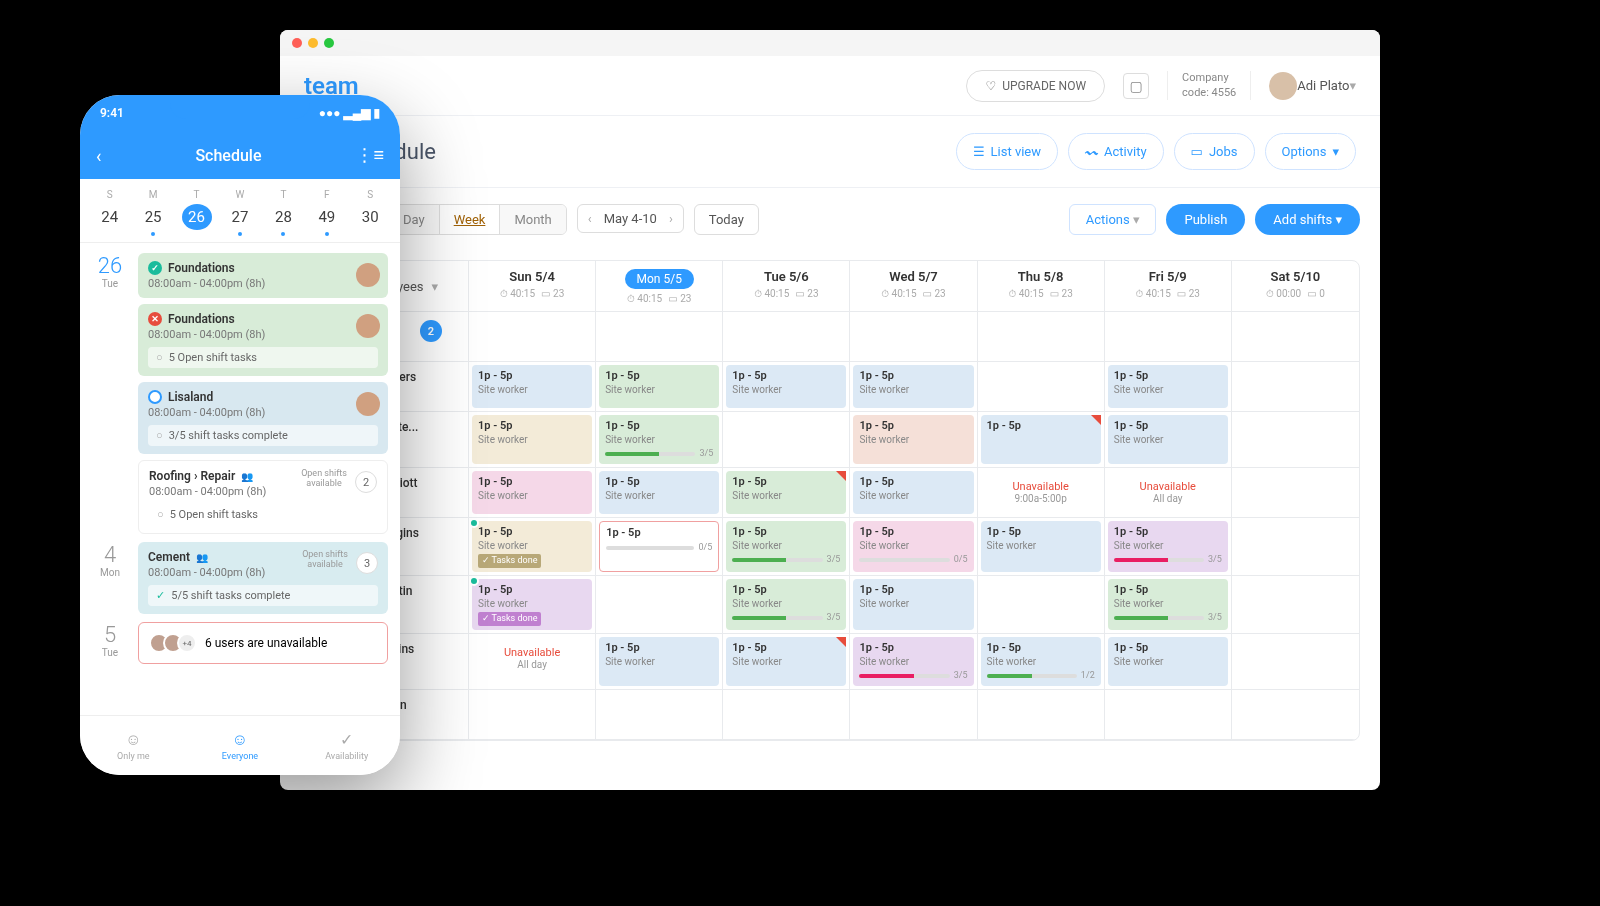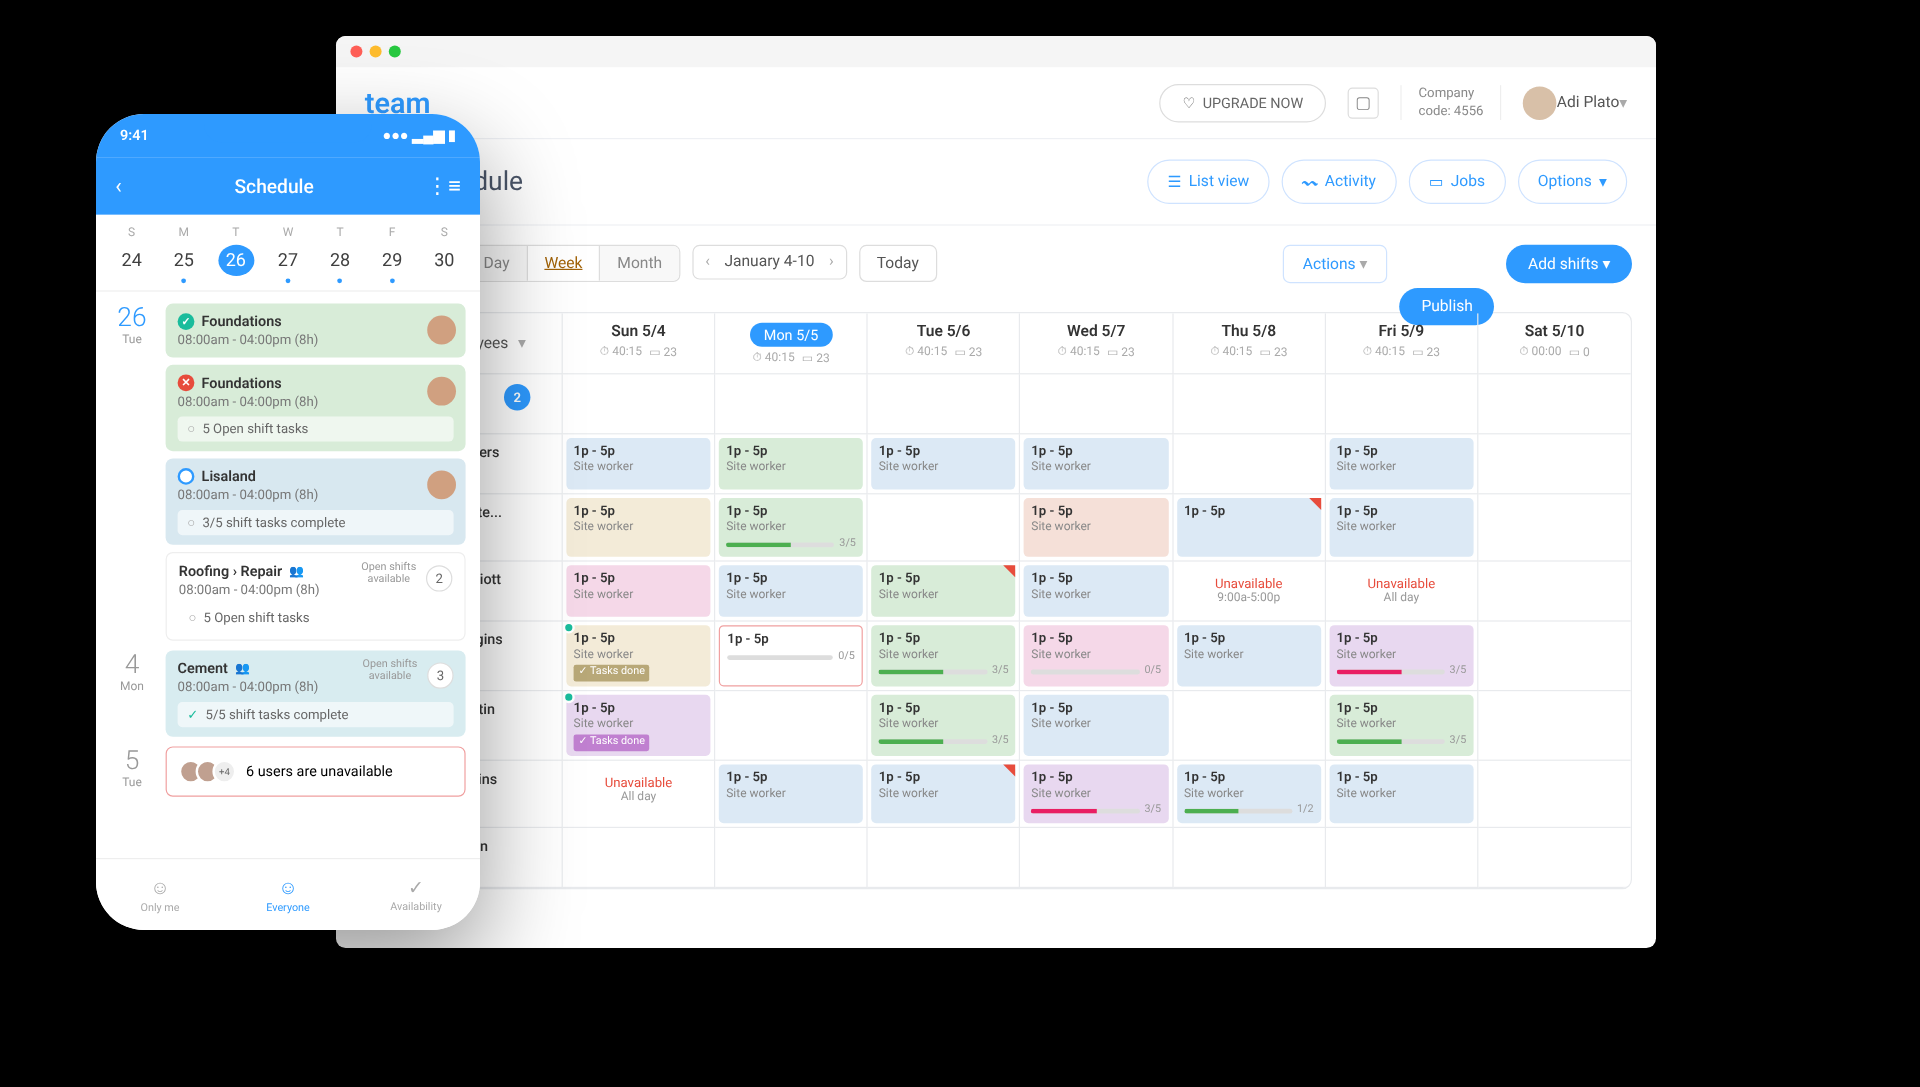--- a/index.html
+++ b/index.html
@@ -35,21 +35,21 @@
 .toolbar { height: 56px; display: flex; align-items: flex-start; padding: 0 20px; gap: 10px; margin-top:16px; }
 .tool-circle { width: 34px; height: 34px; border: 1px solid #cfe3ff; border-radius: 50%; display: flex; align-items: center; justify-content: center; color: #2e9aff; }
 .seg { display: flex; border: 1px solid #ddd; border-radius: 6px; overflow: hidden; }
 .seg-btn { padding: 7px 14px; font-size: 13px; color: #888; background: #f8f8f8; border-right: 1px solid #ddd; }
 .seg-btn:last-child { border-right: none; }
 .seg-btn.active { background: #fff; color: #a16207; text-decoration: underline; }
 .date-nav { display: flex; align-items: center; border: 1px solid #ddd; border-radius: 6px; padding: 6px 10px; gap: 12px; font-size: 13px; color: #555; }
 .today-btn { border: 1px solid #ddd; border-radius: 6px; padding: 7px 14px; font-size: 13px; color: #555; background: #fff; }
 .spacer { flex: 1; }
 .actions-btn { border: 1px solid #cfe3ff; color: #2e9aff; border-radius: 6px; padding: 7px 16px; font-size: 13px; background: #fff; }
-.publish-btn { background: #2e9aff; color: #fff; border-radius: 20px; padding: 8px 18px; font-size: 13px; border: none; margin-top: 36px; }
+.publish-btn { background: #2e9aff; color: #fff; border-radius: 20px; padding: 8px 18px; font-size: 13px; border: none; }
 .addshift-btn { background: #2e9aff; color: #fff; border-radius: 20px; padding: 8px 18px; font-size: 13px; border: none; }
 
 
 .side-badge { position:absolute; left:420px; top:320px; width:22px; height:22px; background:#2e9aff; color:#fff; border-radius:50%; display:flex; align-items:center; justify-content:center; font-size:11px; font-weight:600; z-index:5; }
 
 
 .grid-wrap { padding: 0 20px 20px; }
 .grid { border: 1px solid #e8eaed; border-radius: 8px; overflow: hidden; }
 .grow { display: grid; grid-template-columns: 168px repeat(7, 1fr); }
 .gcell { border-right: 1px solid #e8eaed; border-bottom: 1px solid #e8eaed; padding: 6px 8px; min-height: 50px; font-size: 12px; position:relative; }
@@ -210,21 +210,21 @@
           <path d="M3 5h18l-7 8v6l-4 2v-8z"></path>
         </svg>
       </div>
     <div class="seg">
       <div class="seg-btn">Day</div>
       <div class="seg-btn active">Week</div>
       <div class="seg-btn">Month</div>
     </div>
     <div class="date-nav">
       <span style="color:#aaa;">‹</span>
-      <span>January 4-10</span>
+      <span>May 4-10</span>
       <span style="color:#aaa;">›</span>
     </div>
     <button class="today-btn">Today</button>
     <div class="spacer"></div>
     <button class="actions-btn"><span>Actions</span> <span style="color:#aaa;">▾</span></button>
     <button class="publish-btn">Publish</button>
     <button class="addshift-btn"><span>Add shifts</span> <span>▾</span></button>
   </div>
 
   <div class="grid-wrap">
@@ -726,21 +726,21 @@
         </div>
         <div>
           <div class="cal-day-num ">27</div>
           <div class="cal-dot"></div>
         </div>
         <div>
           <div class="cal-day-num ">28</div>
           <div class="cal-dot"></div>
         </div>
         <div>
-          <div class="cal-day-num ">29</div>
+          <div class="cal-day-num ">49</div>
           <div class="cal-dot"></div>
         </div>
         <div>
           <div class="cal-day-num ">30</div>
           <div style="height:6px"></div>
         </div>
       </div>
   </div>
   <div class="phone-body" id="phone-body">
       <div class="day-section">

